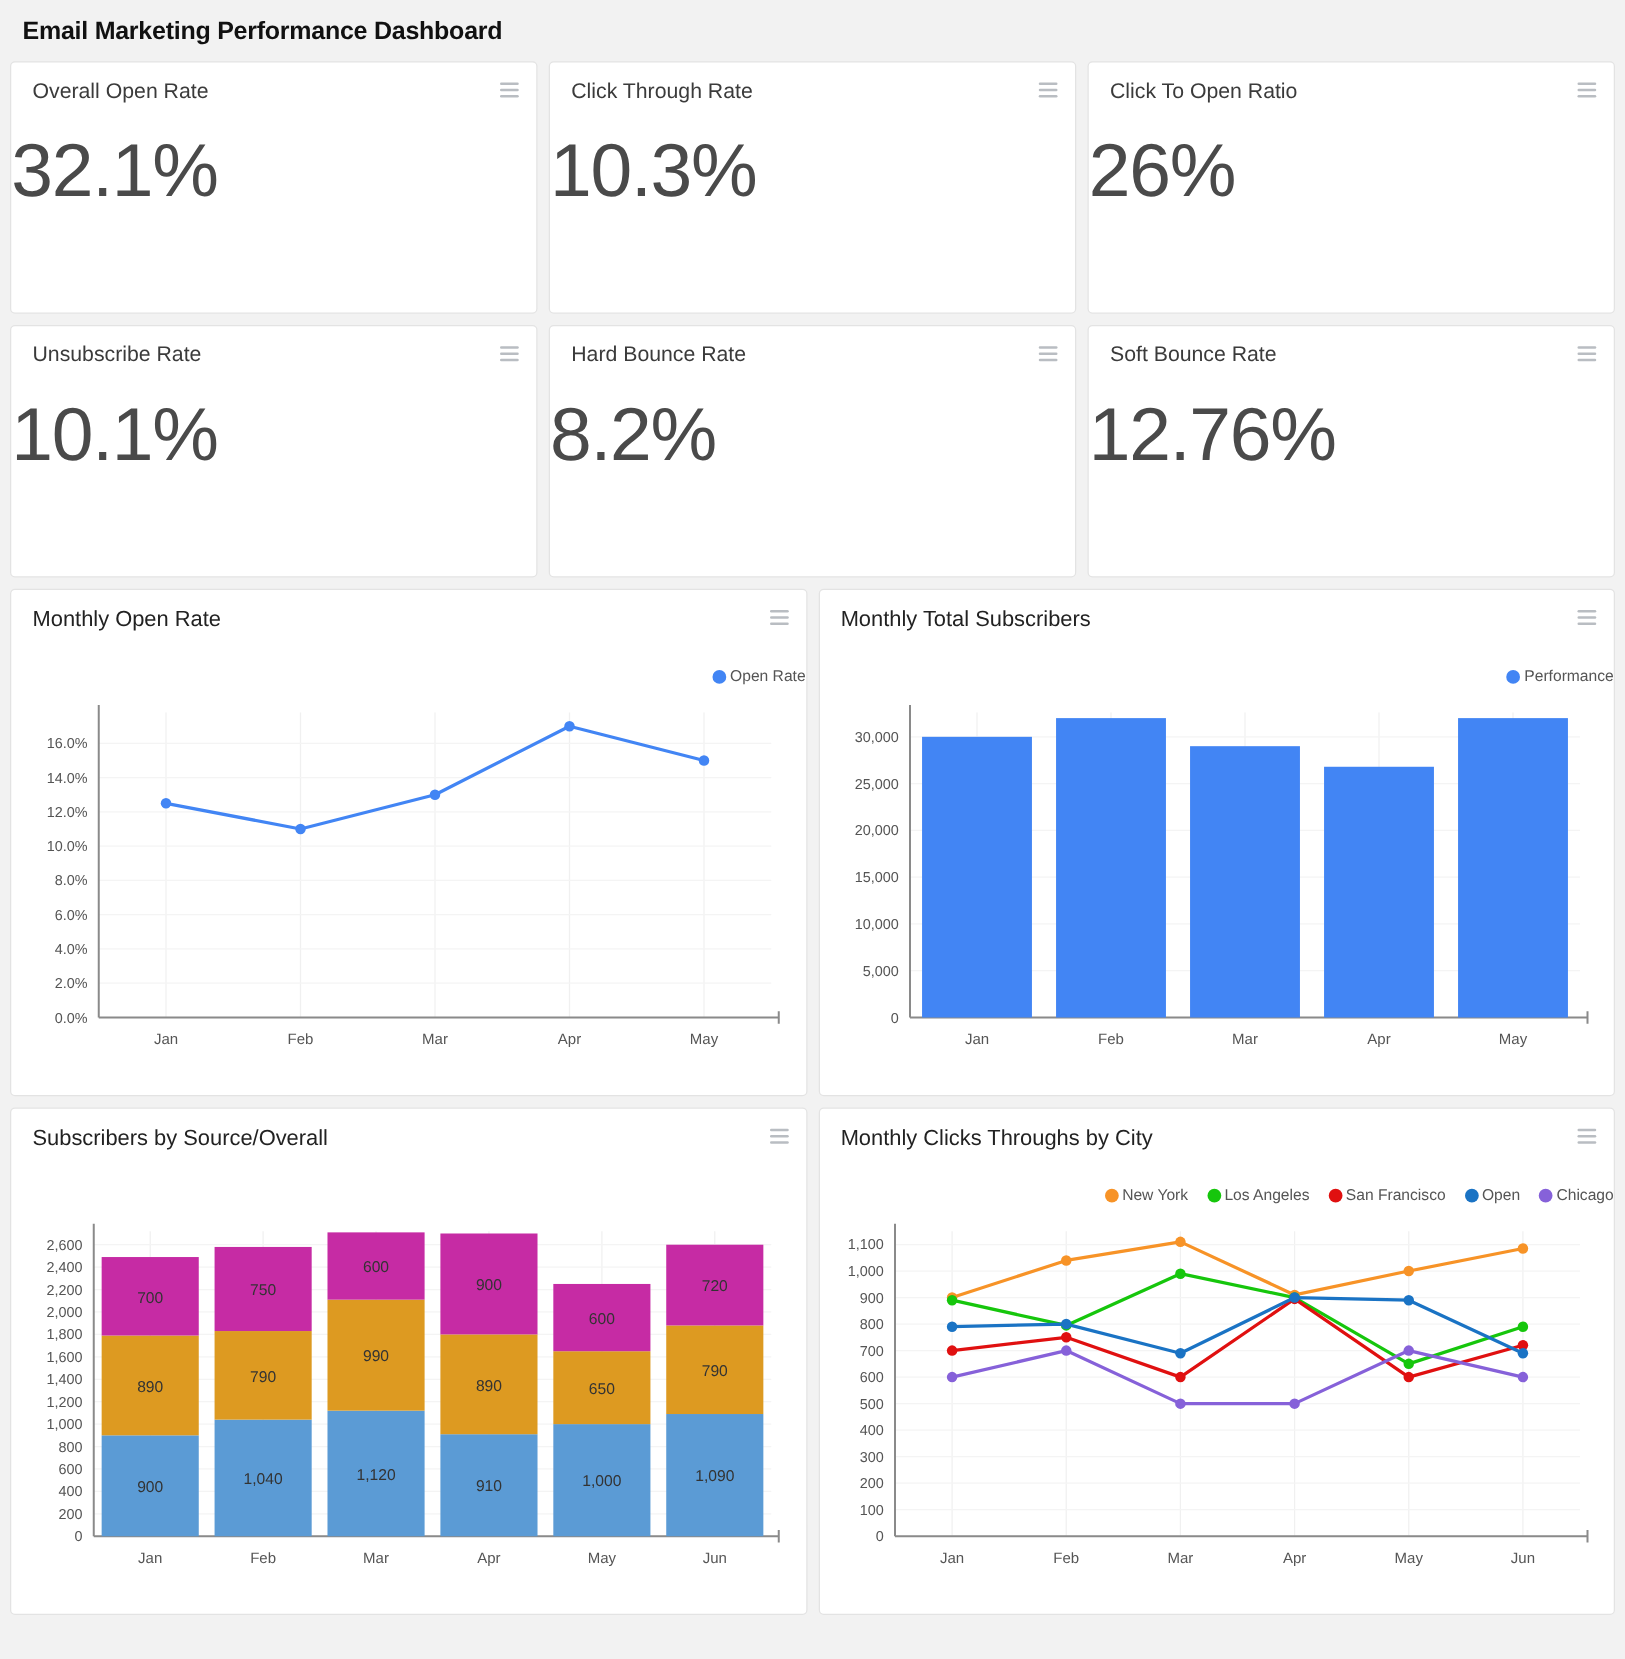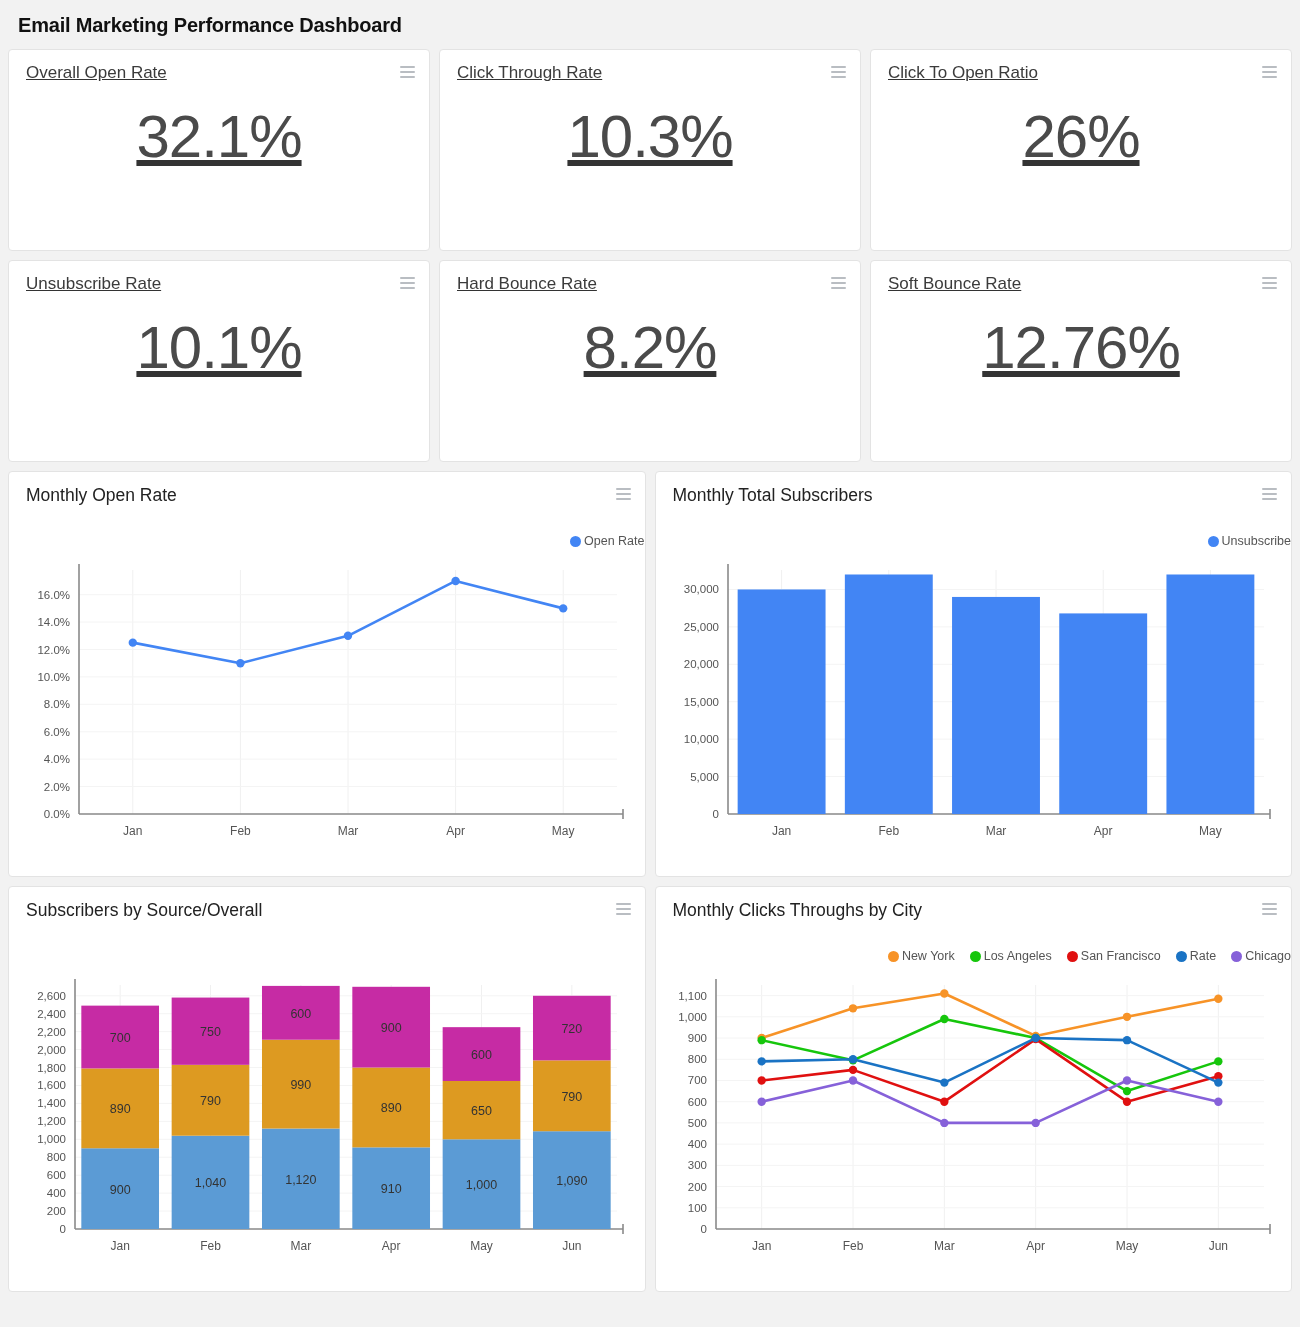--- a/index.html
+++ b/index.html
@@ -29,21 +29,21 @@
     gap: 9px;
     padding: 0 8px;
     margin-top: 9px;
   }
   .card {
     background: #fff;
     border: 1px solid #e3e3e3;
     border-radius: 4px;
     position: relative;
   }
-  .kpi-card { height: 202px; text-decoration: underline; }
+  .kpi-card { height: 202px; }
   .card-head {
     display: flex;
     align-items: flex-start;
     justify-content: space-between;
     padding: 13px 14px 0 17px;
   }
   .card-title {
     font-size: 17px;
     color: #3b3b3b;
     font-weight: normal;
@@ -61,21 +61,21 @@
     flex: none;
     margin-top: 3px;
   }
   .hamburger span {
     display: block; height: 2px; width: 100%;
     background: #b9bdc2; border-radius: 1px;
   }
   .kpi-value {
     font-size: 60px;
     color: #4a4a4a;
-    text-align: center;
+    text-align: left;
     font-weight: normal;
     line-height: 1;
     margin-top: 24px;
     letter-spacing: -1px;
   }
   .chart-card { height: 406px; }
   .chart-body { position: relative; width: 100%; height: 360px; }
   .legend {
     position: absolute;
     top: 28px;
@@ -239,21 +239,21 @@
         <div class="hamburger">
             <span></span>
             <span></span>
             <span></span>
           </div>
       </div>
       <div class="chart-body">
         <div class="legend right" id="legend-1">
             <div class="legend-item">
               <span class="legend-dot" style="background: rgb(66, 133, 244);"></span>
-              <span>Unsubscribe</span>
+              <span>Performance</span>
             </div>
           </div>
         <svg class="plot" id="plot-1" width="630" height="360">
             <line x1="125.6" y1="64" x2="125.6" y2="308" stroke="#f0f0f0" stroke-width="1"></line>
             <line x1="232.8" y1="64" x2="232.8" y2="308" stroke="#f0f0f0" stroke-width="1"></line>
             <line x1="340" y1="64" x2="340" y2="308" stroke="#f0f0f0" stroke-width="1"></line>
             <line x1="447.2" y1="64" x2="447.2" y2="308" stroke="#f0f0f0" stroke-width="1"></line>
             <line x1="554.4" y1="64" x2="554.4" y2="308" stroke="#f0f0f0" stroke-width="1"></line>
             <line x1="72" y1="308" x2="608" y2="308" stroke="#f4f4f4" stroke-width="1"></line>
             <line x1="72" y1="270.5766871165644" x2="608" y2="270.5766871165644" stroke="#f4f4f4" stroke-width="1"></line>
@@ -400,21 +400,21 @@
             <div class="legend-item">
               <span class="legend-dot" style="background: rgb(22, 198, 12);"></span>
               <span>Los Angeles</span>
             </div>
             <div class="legend-item">
               <span class="legend-dot" style="background: rgb(224, 16, 16);"></span>
               <span>San Francisco</span>
             </div>
             <div class="legend-item">
               <span class="legend-dot" style="background: rgb(26, 115, 196);"></span>
-              <span>Rate</span>
+              <span>Open</span>
             </div>
             <div class="legend-item">
               <span class="legend-dot" style="background: rgb(134, 97, 217);"></span>
               <span>Chicago</span>
             </div>
           </div>
         <svg class="plot" id="plot-3" width="630" height="360">
             <line x1="105.66666666666666" y1="64" x2="105.66666666666666" y2="308" stroke="#f0f0f0" stroke-width="1"></line>
             <line x1="197" y1="64" x2="197" y2="308" stroke="#f0f0f0" stroke-width="1"></line>
             <line x1="288.33333333333337" y1="64" x2="288.33333333333337" y2="308" stroke="#f0f0f0" stroke-width="1"></line>

